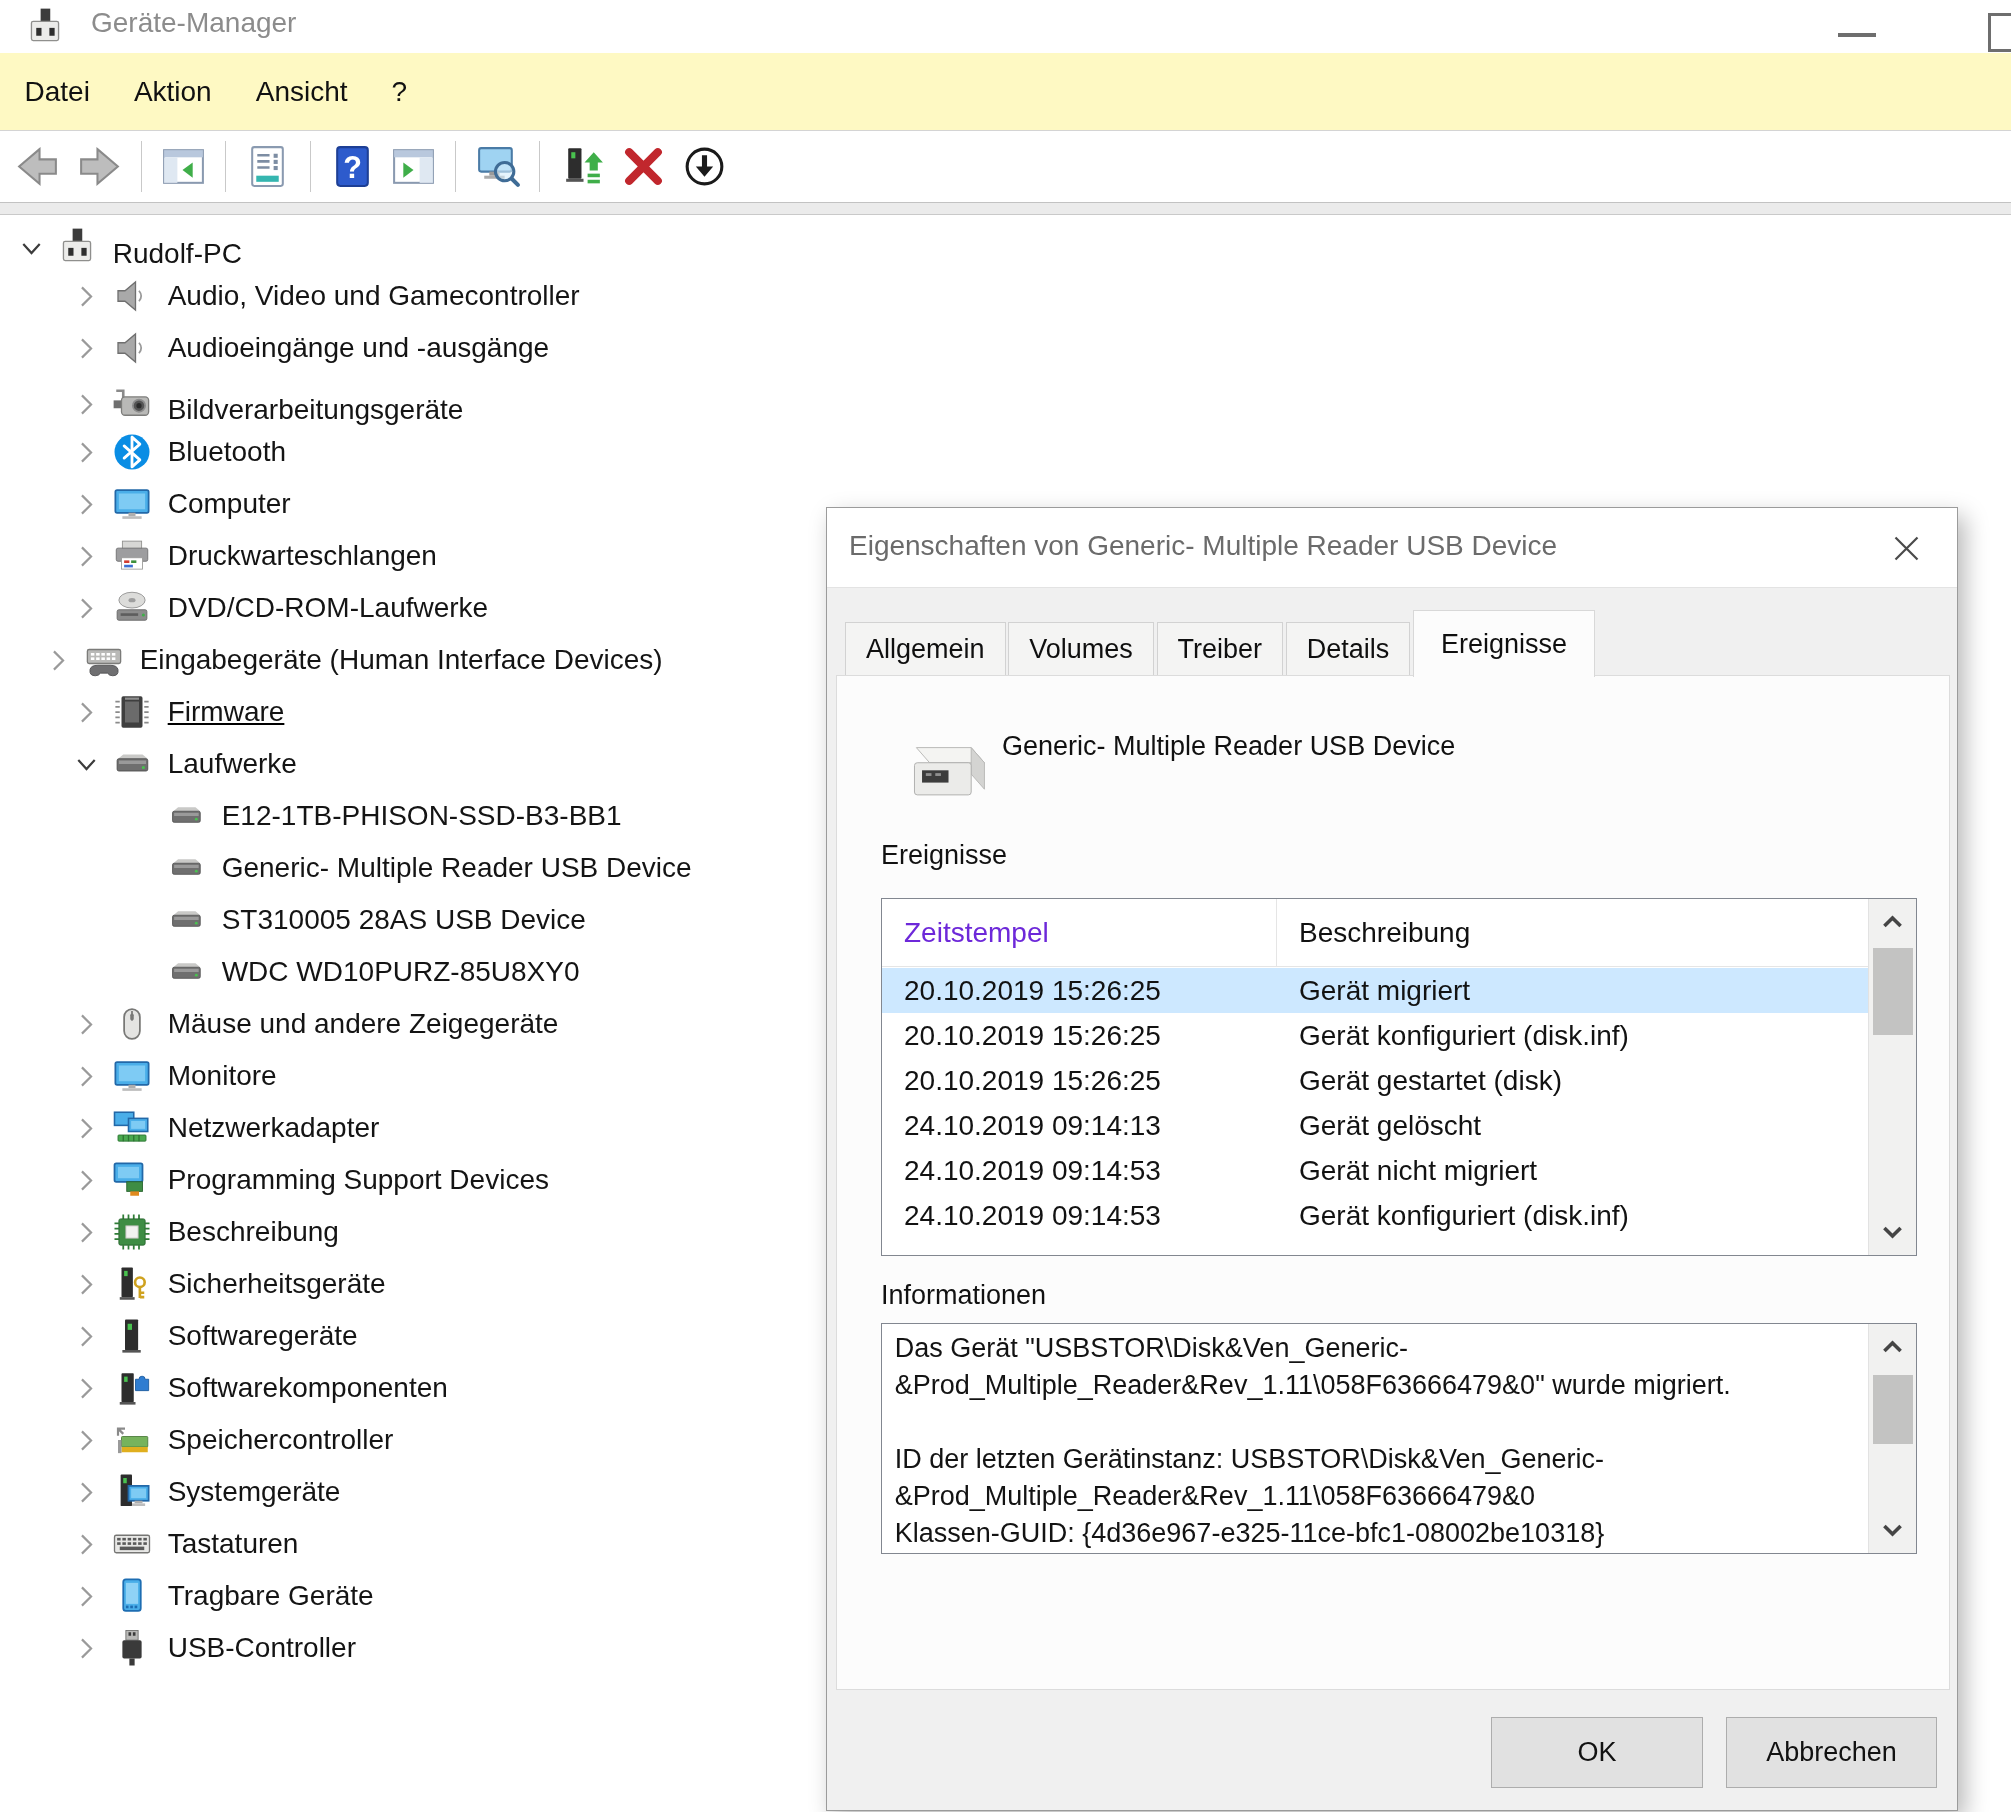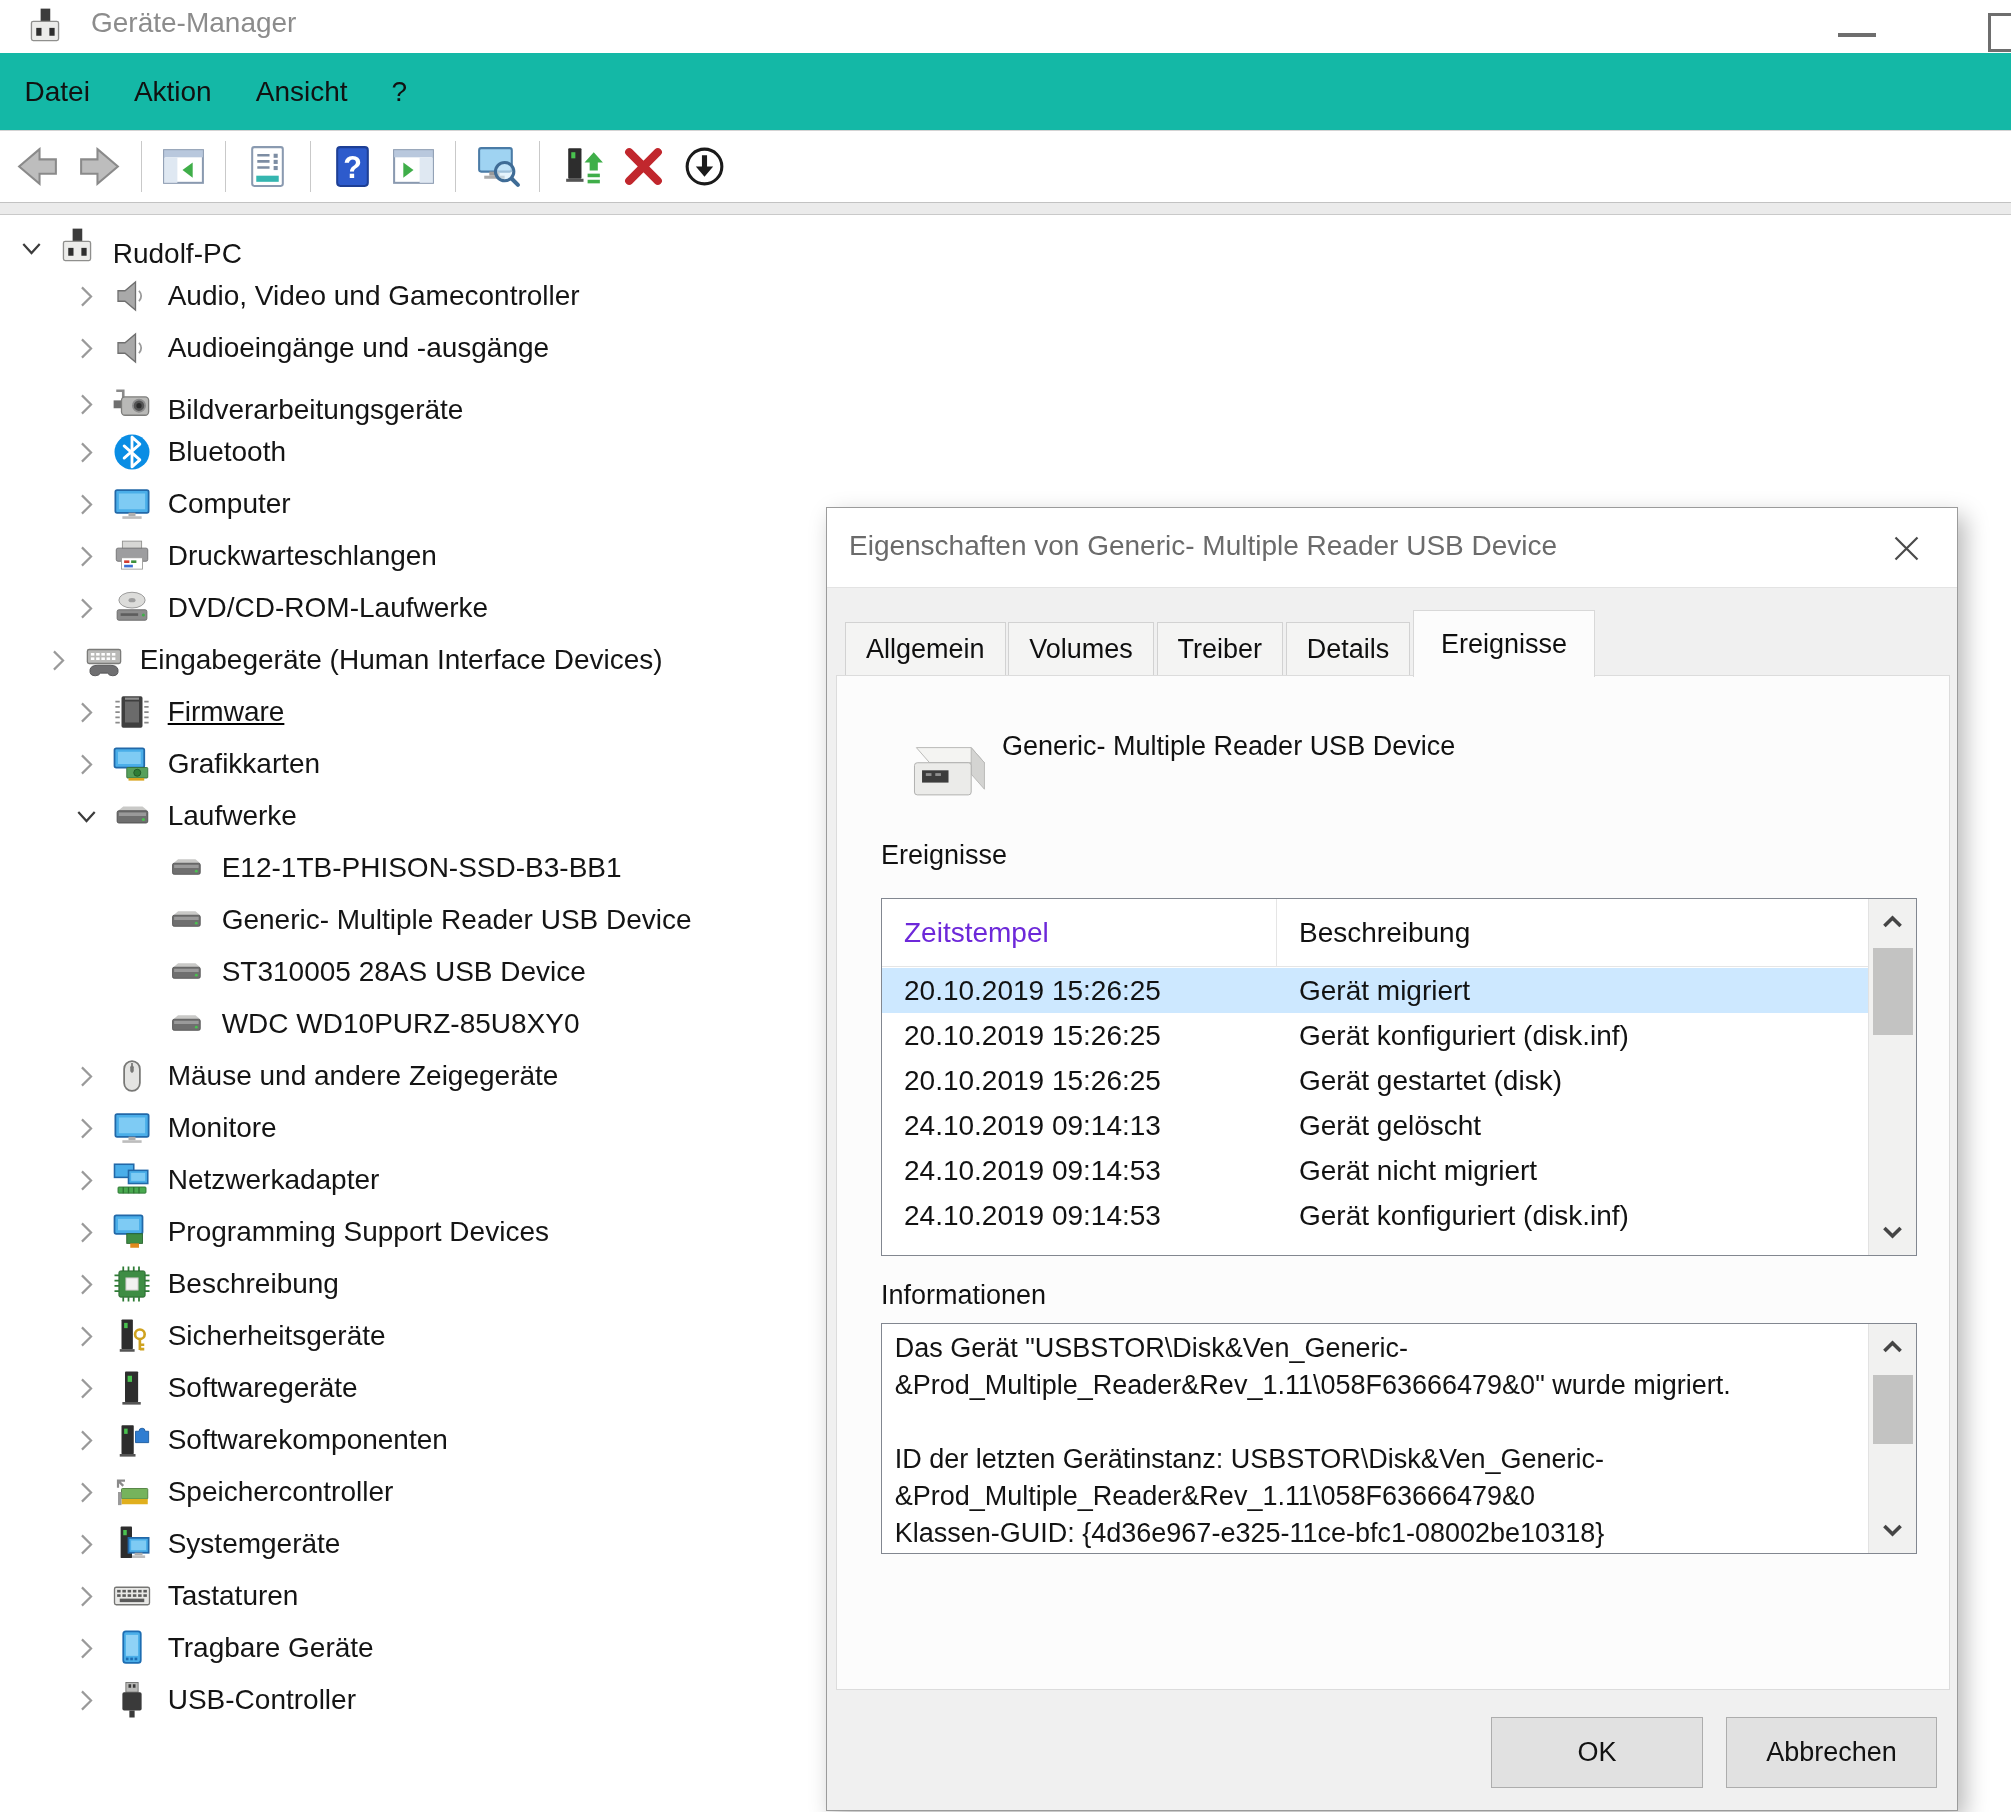--- a/index.html
+++ b/index.html
@@ -10,21 +10,21 @@
   
   .titlebar{position:absolute;left:0;top:0;width:100%;height:53px;background:#fff;}
   .app-icon{position:absolute;left:23.6px;top:5.5px;width:42px;height:42px;}
   .app-icon svg{width:100%;height:100%;}
   .win-title{position:absolute;left:91px;top:7.3px;font-size:28px;color:#8c8c8c;}
   .btn-min{position:absolute;left:1818px;top:0;width:82px;height:53px;cursor:default;}
   .btn-min .dash{position:absolute;left:20px;top:33px;width:38px;height:3.6px;background:#6e6e6e;}
   .btn-max{position:absolute;left:1973px;top:0;width:73px;height:53px;}
   .btn-max .box{position:absolute;left:14.5px;top:12.7px;width:40px;height:33px;border:3.6px solid #6e6e6e;background:#fff;}
 
-  .menubar{position:absolute;left:0;top:53px;width:100%;height:77px;display:flex;align-items:center;gap:44px;padding-left:24.5px;box-sizing:border-box;background:#14b8a6;}
+  .menubar{position:absolute;left:0;top:53px;width:100%;height:77px;display:flex;align-items:center;gap:44px;padding-left:24.5px;box-sizing:border-box;background:#fef9c3;}
   .menu-item{font-size:28px;color:#111;cursor:default;}
 
   .toolbar{position:absolute;left:0;top:130px;width:100%;height:72px;border-top:0.9px solid #d4d4d4;background:#fff;display:flex;align-items:center;padding-left:7.3px;box-sizing:border-box;}
   .tb-btn{width:56px;height:56px;display:flex;align-items:center;justify-content:center;margin:0 2.7px;}
   .tb-btn svg{width:49px;height:49px;}
   .tb-sep{width:0.9px;height:51px;background:#c9c9c9;margin:0 11px;}
   .toolbar-band{position:absolute;left:0;top:202px;width:100%;height:12.7px;background:#ebebeb;border-top:0.9px solid #c2c2c2;border-bottom:0.9px solid #c9c9c9;box-sizing:border-box;}
 
   
   .tree{position:absolute;left:0;top:218px;width:818px;}
@@ -361,37 +361,20 @@
           <svg viewBox="0 0 48 48">
             <g stroke="#8a8a8a" stroke-width="2">
               <path d="M10 12 h-5 M10 18 h-5 M10 24 h-5 M10 30 h-5 M10 36 h-5 M38 12 h5 M38 18 h5 M38 24 h5 M38 30 h5 M38 36 h5"></path>
             </g>
             <rect x="12" y="6" width="24" height="36" rx="2" fill="#3f3f3f"></rect>
             <rect x="16" y="12" width="16" height="24" fill="#6b6b6b"></rect>
             <rect x="16" y="7.5" width="16" height="2.5" fill="#8f8f8f"></rect>
           </svg>
         </span>
         <span class="t-label">Firmware</span>
-      </div>
-      <div class="tree-row" style="padding-left: 64px;">
-        <span class="chev">
-          <svg viewBox="0 0 34 34">
-            <path d="M12 7 L22 17 L12 27" fill="none" stroke="#9a9a9a" stroke-width="2.4"></path>
-          </svg>
-        </span>
-        <span class="t-icon">
-          <svg viewBox="0 0 48 48">
-            <rect x="4" y="6" width="34" height="22" rx="2" fill="#4aaee9" stroke="#2268a8" stroke-width="2"></rect>
-            <rect x="8" y="10" width="26" height="14" fill="#7ecbf4"></rect>
-            <rect x="18" y="28" width="24" height="12" rx="1" fill="#57a05b" stroke="#33703a"></rect>
-            <rect x="20" y="40" width="18" height="3" fill="#d9a520"></rect>
-            <circle cx="30" cy="34" r="4" fill="#2f7d36" stroke="#1e5524"></circle>
-          </svg>
-        </span>
-        <span class="t-label">Grafikkarten</span>
       </div>
       <div class="tree-row" style="padding-left: 64px;">
         <span class="chev">
           <svg viewBox="0 0 34 34">
             <path d="M8 12 L17 22 L26 12" fill="none" stroke="#3c3c3c" stroke-width="2.4"></path>
           </svg>
         </span>
         <span class="t-icon">
           <svg viewBox="0 0 48 48">
             <path d="M8 18 l6 -5 h22 l6 5 z" fill="#c9c9c7"></path>

